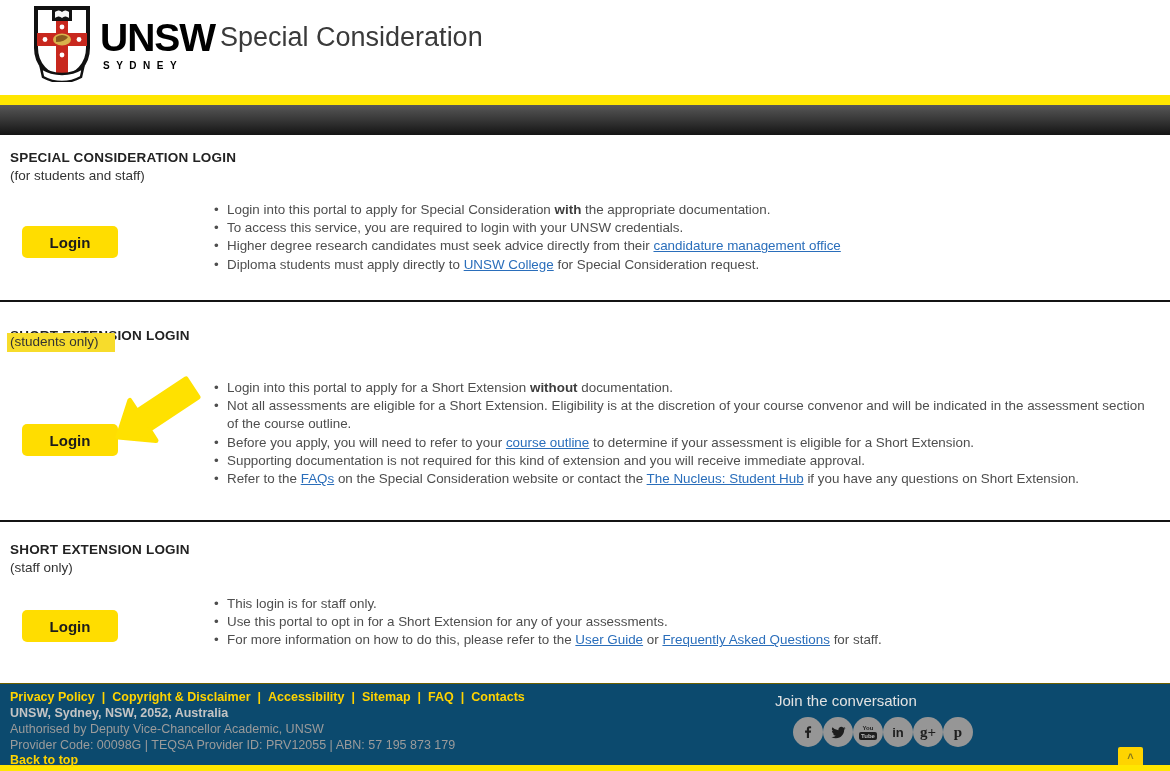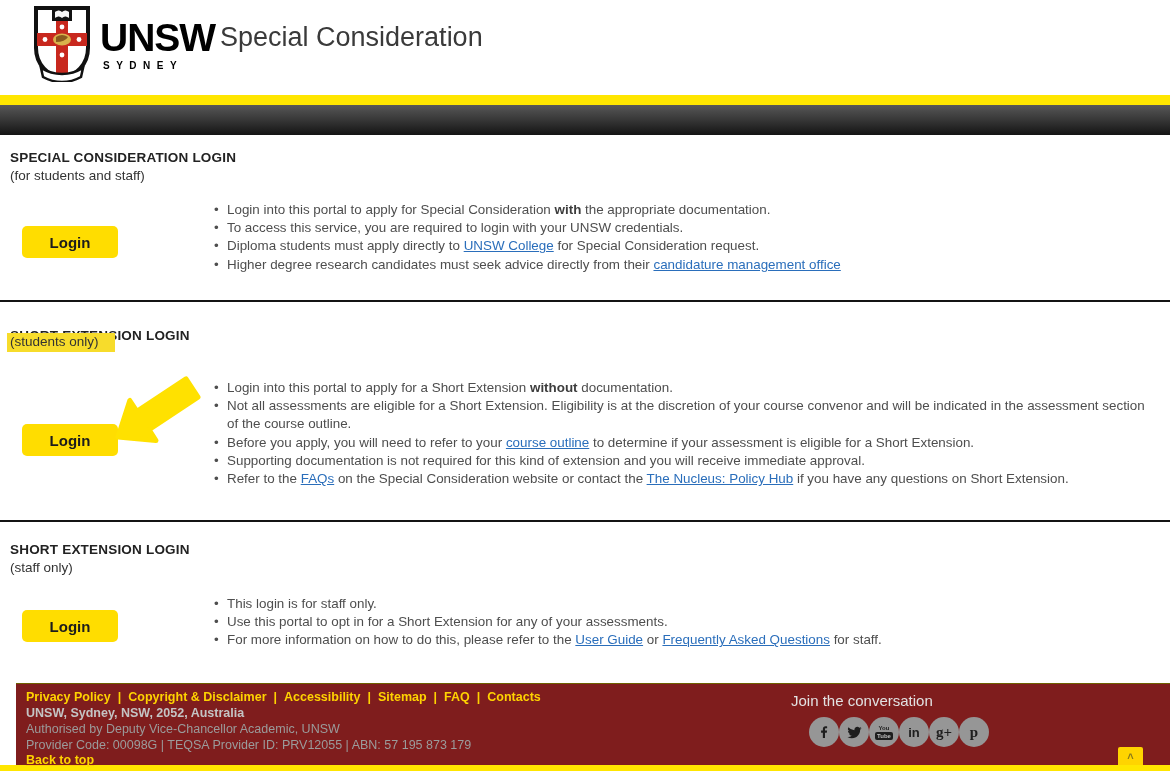--- a/index.html
+++ b/index.html
@@ -28,21 +28,21 @@
   .bullets{position:absolute;left:227px;right:14px;margin:0;padding:0;list-style:none;}
   .bullets li{position:relative;font-size:13.4px;line-height:18.2px;color:#4e4e4e;}
   .bullets li::before{content:"\2022";position:absolute;left:-13px;color:#4e4e4e;}
   .b{font-weight:bold;color:#3d3d3d;}
   .lnk{color:#2A6EBB;text-decoration:underline;cursor:pointer;}
   #sec1 .sec-heading{top:15px;} #sec1 .sec-sub{top:33px;} #sec1 .login-btn{top:91px;} #sec1 .bullets{top:66px;}
   #sec2 .sec-heading{top:26px;} #sec2 .sec-sub{top:32px;} #sec2 .login-btn{top:122px;} #sec2 .bullets{top:77px;}
   #sec3 .sec-heading{top:20px;} #sec3 .sec-sub{top:38px;} #sec3 .login-btn{top:88px;} #sec3 .bullets{top:73px;}
   .arrow-svg{position:absolute;left:110px;top:74px;pointer-events:none;}
   
-  .footer{position:relative;height:82px;background:#7f1d1d;border-top:1px solid #6e6000;box-sizing:border-box;margin-left:16px;}
+  .footer{position:relative;height:82px;background:#0c4a6e;border-top:1px solid #6e6000;box-sizing:border-box;}
   .f-links{position:absolute;left:10px;top:6px;font-size:12.5px;font-weight:bold;}
   .f-links a{color:#FFD300;text-decoration:none;cursor:pointer;}
   .f-links .pipe{color:#FFD300;margin:0 7px;}
   .f-line{position:absolute;left:10px;font-size:12.5px;}
   .f-address{top:22px;color:#c4c4c4;font-weight:bold;}
   .f-auth{top:38px;color:#9b9b9b;}
   .f-provider{top:54px;color:#9b9b9b;}
   .f-back{top:69px;color:#FFD300;font-weight:bold;text-decoration:underline;cursor:pointer;}
   .f-join{position:absolute;left:775px;top:8px;font-size:15px;color:#e2e2e2;}
   .f-social{position:absolute;left:793px;top:33px;display:flex;gap:0;}
@@ -88,38 +88,38 @@
 <div class="bar-yellow"></div>
 <div class="bar-dark"></div>
 
 <div class="section" id="sec1">
   <div class="sec-heading">SPECIAL CONSIDERATION LOGIN</div>
   <div class="sec-sub">(for students and staff)</div>
   <button class="login-btn">Login</button>
   <ul class="bullets">
       <li><span>Login into this portal to apply for Special Consideration </span><span class="b">with</span><span> the appropriate documentation.</span></li>
       <li><span>To access this service, you are required to login with your UNSW credentials.</span></li>
+      <li><span>Higher degree research candidates must seek advice directly from their </span><a class="lnk">candidature management office</a></li>
       <li><span>Diploma students must apply directly to </span><a class="lnk">UNSW College</a><span> for Special Consideration request.</span></li>
-      <li><span>Higher degree research candidates must seek advice directly from their </span><a class="lnk">candidature management office</a></li>
     </ul>
 </div>
 
 <div class="section" id="sec2">
   <div class="sec-heading">SHORT EXTENSION LOGIN</div>
   <div class="sec-sub"><span class="hl">(students only)</span></div>
   <button class="login-btn">Login</button>
   <svg class="arrow-svg" width="96" height="70" viewBox="0 0 96 70">
     <polygon points="8,61 46,64.5 39,53.7 88,21.2 76,2.8 26.9,35.3 19.8,24.5" fill="#FFE100" stroke="#FFE100" stroke-width="5" stroke-linejoin="round"></polygon>
   </svg>
   <ul class="bullets">
       <li><span>Login into this portal to apply for a Short Extension </span><span class="b">without</span><span> documentation.</span></li>
       <li><span>Not all assessments are eligible for a Short Extension. Eligibility is at the discretion of your course convenor and will be indicated in the assessment section of the course outline.</span></li>
       <li><span>Before you apply, you will need to refer to your </span><a class="lnk">course outline</a><span> to determine if your assessment is eligible for a Short Extension.</span></li>
       <li><span>Supporting documentation is not required for this kind of extension and you will receive immediate approval.</span></li>
-      <li><span>Refer to the </span><a class="lnk">FAQs</a><span> on the Special Consideration website or contact the </span><a class="lnk">The Nucleus: Policy Hub</a><span> if you have any questions on Short Extension.</span></li>
+      <li><span>Refer to the </span><a class="lnk">FAQs</a><span> on the Special Consideration website or contact the </span><a class="lnk">The Nucleus: Student Hub</a><span> if you have any questions on Short Extension.</span></li>
     </ul>
 </div>
 
 <div class="section" id="sec3">
   <div class="sec-heading">SHORT EXTENSION LOGIN</div>
   <div class="sec-sub">(staff only)</div>
   <button class="login-btn">Login</button>
   <ul class="bullets">
       <li><span>This login is for staff only.</span></li>
       <li><span>Use this portal to opt in for a Short Extension for any of your assessments.</span></li>

